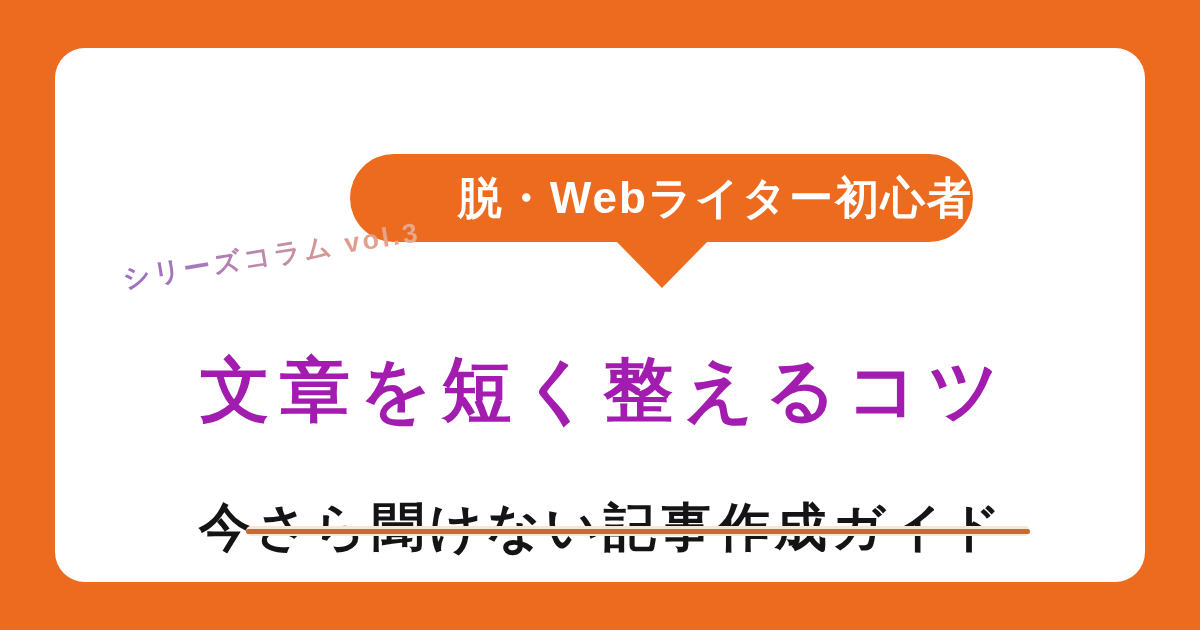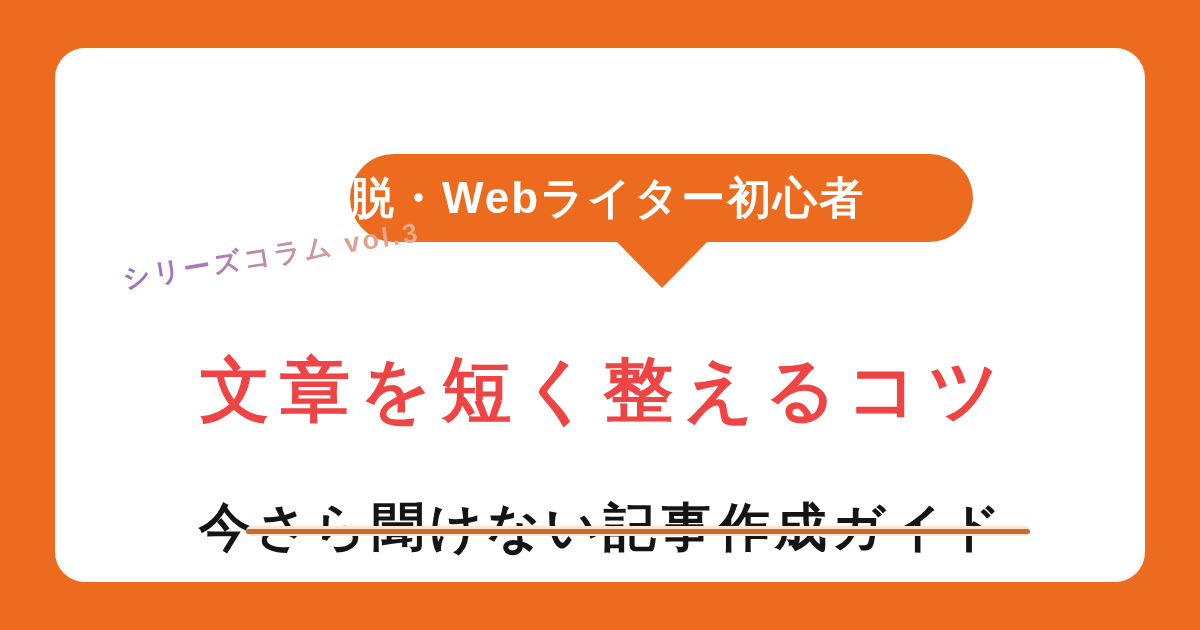--- a/index.html
+++ b/index.html
@@ -38,21 +38,21 @@
     height: 88px;
   }
 
   .badge {
     position: absolute;
     inset: 0;
     background: #ec6b1e;
     border-radius: 44px;
     display: flex;
     align-items: center;
-    justify-content: flex-start;
+    justify-content: flex-end;
   }
 
   .badge-label {
     color: #ffffff;
     font-size: 44px;
     font-weight: 700;
     letter-spacing: 2px;
     line-height: 1;
     white-space: nowrap;
   }
@@ -87,21 +87,21 @@
     -webkit-text-fill-color: transparent;
   }
 
   
   .main-title {
     position: absolute;
     left: 0;
     right: 0;
     top: 256px;
     text-align: center;
-    color: #ef4444;
+    color: #a21caf;
     font-size: 70px;
     font-weight: 700;
     letter-spacing: 10px;
     text-indent: 10px;
     line-height: 1.12;
     white-space: nowrap;
   }
 
   
   .subtitle {

